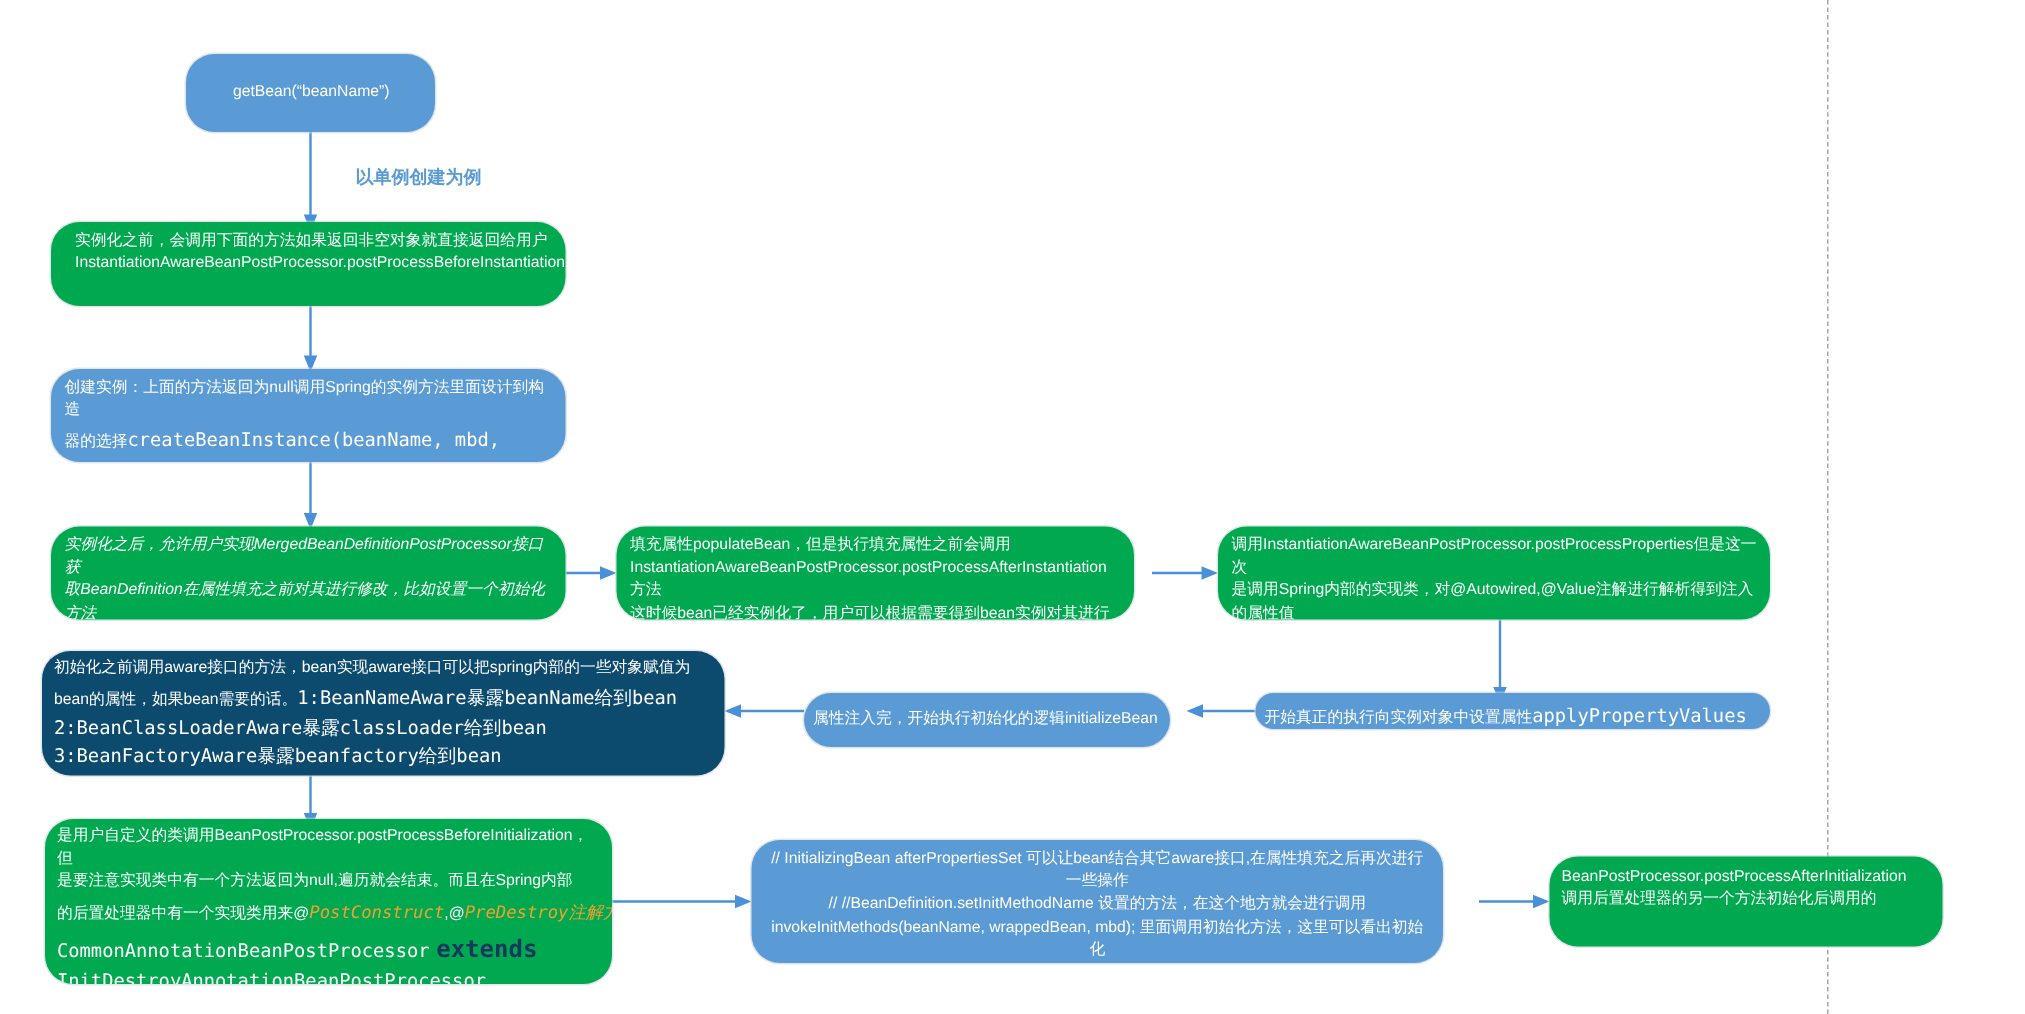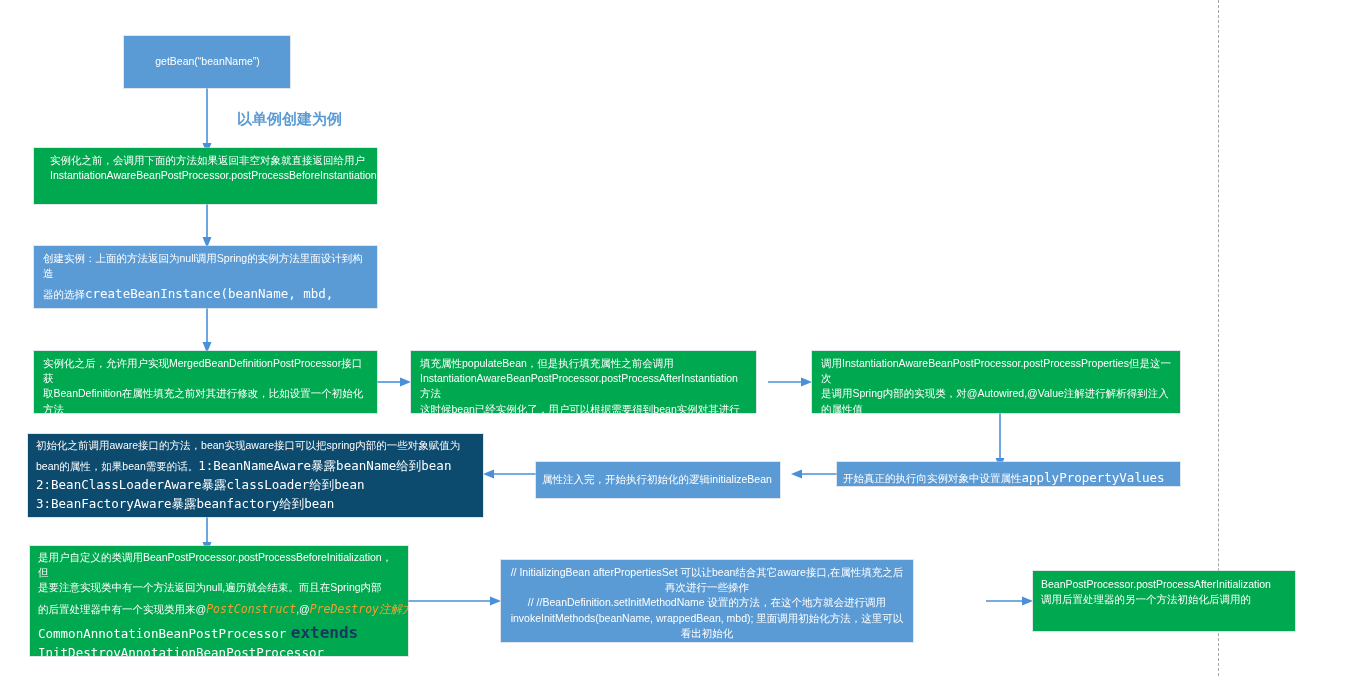--- a/index.html
+++ b/index.html
@@ -12,34 +12,35 @@
   #canvas{position:relative;width:1350px;height:676px;}
 
   .node{
     position:absolute;
     box-sizing:border-box;
     color:#ffffff;
     line-height:1.45;
     padding:5px 8px 5px 9px;
     overflow:hidden;
     box-shadow:0 0 0 1px rgba(200,210,220,.55);
+    border-radius:19px;
   }
   .green{background:#00a94f;}
   .blue{background:#5b9bd5;}
   .orange{background:#0c4a6e;}
   .sm{font-size:10.5px;}
   .code{font-family:"DejaVu Sans Mono","Liberation Mono",monospace;font-size:12.5px;letter-spacing:0px;}
   .annot{color:#f0a030;font-style:italic;font-family:"DejaVu Sans Mono","Liberation Mono",monospace;font-size:11.5px;}
   .kw{color:#17375e;font-weight:bold;font-family:"DejaVu Sans Mono","Liberation Mono",monospace;}
 
   .label{
     position:absolute;
     color:#5b9bd5;
     font-weight:bold;
-    font-size:15px;
+    font-size:12px;
     white-space:nowrap;
   }
 
   .dashline{
     position:absolute;
     border-left:1px dashed #a6a6a6;
     width:0;
   }
 
   svg.links{position:absolute;left:0;top:0;width:1350px;height:676px;pointer-events:none;}
@@ -101,21 +102,21 @@
   </div>
 
   <div class="node blue" style="left:34px;top:246px;width:343px;height:62px;">
     <div class="sm">创建实例：上面的方法返回为null调用Spring的实例方法里面设计到构造</div>
     <div style="white-space:nowrap;">
       <span class="sm">器的选择</span><span class="code">createBeanInstance(beanName, mbd,</span>
     </div>
     <div class="code">args);</div>
   </div>
 
-  <div class="node green" style="left:34px;top:351px;width:343px;height:62px;">
+  <div class="node green" style="left:34px;top:351px;width:343px;height:62px;font-style:italic;">
     <div class="sm">实例化之后，允许用户实现MergedBeanDefinitionPostProcessor接口获</div>
     <div class="sm">取BeanDefinition在属性填充之前对其进行修改，比如设置一个初始化</div>
     <div class="sm">方法</div>
   </div>
 
   <div class="node green" style="left:411px;top:351px;width:345px;height:62px;">
     <div class="sm">填充属性populateBean，但是执行填充属性之前会调用</div>
     <div class="sm">InstantiationAwareBeanPostProcessor.postProcessAfterInstantiation 方法</div>
     <div class="sm">这时候bean已经实例化了，用户可以根据需要得到bean实例对其进行操作</div>
   </div>
@@ -149,21 +150,21 @@
     <div style="white-space:nowrap;">
       <span class="sm">的后置处理器中有一个实现类用来@</span><span class="annot">PostConstruct</span><span class="sm">,@</span><span class="annot">PreDestroy注解方法的执行</span>
     </div>
     <div style="white-space:nowrap;margin-top:2px;">
       <span class="code">CommonAnnotationBeanPostProcessor</span>
       <span class="kw">extends</span>
     </div>
     <div class="code">InitDestroyAnnotationBeanPostProcessor</div>
   </div>
 
-  <div class="node blue" style="left:501px;top:560px;width:412px;height:82px;padding:5px 8px;">
+  <div class="node blue" style="left:501px;top:560px;width:461px;height:82px;padding:5px 8px;">
     <div class="sm" style="text-align:center;">// InitializingBean afterPropertiesSet 可以让bean结合其它aware接口,在属性填充之后再次进行一些操作</div>
     <div class="sm" style="text-align:center;">// //BeanDefinition.setInitMethodName 设置的方法，在这个地方就会进行调用</div>
     <div class="sm" style="text-align:center;">invokeInitMethods(beanName, wrappedBean, mbd); 里面调用初始化方法，这里可以看出初始化</div>
     <div class="sm">方法@PostConstruct先于beanDefinition设置的初始化方法先执行</div>
   </div>
 
   <div class="node green" style="left:1033px;top:571px;width:262px;height:60px;padding:6px 8px;">
     <div class="sm">BeanPostProcessor.postProcessAfterInitialization</div>
     <div class="sm">调用后置处理器的另一个方法初始化后调用的</div>
   </div>

